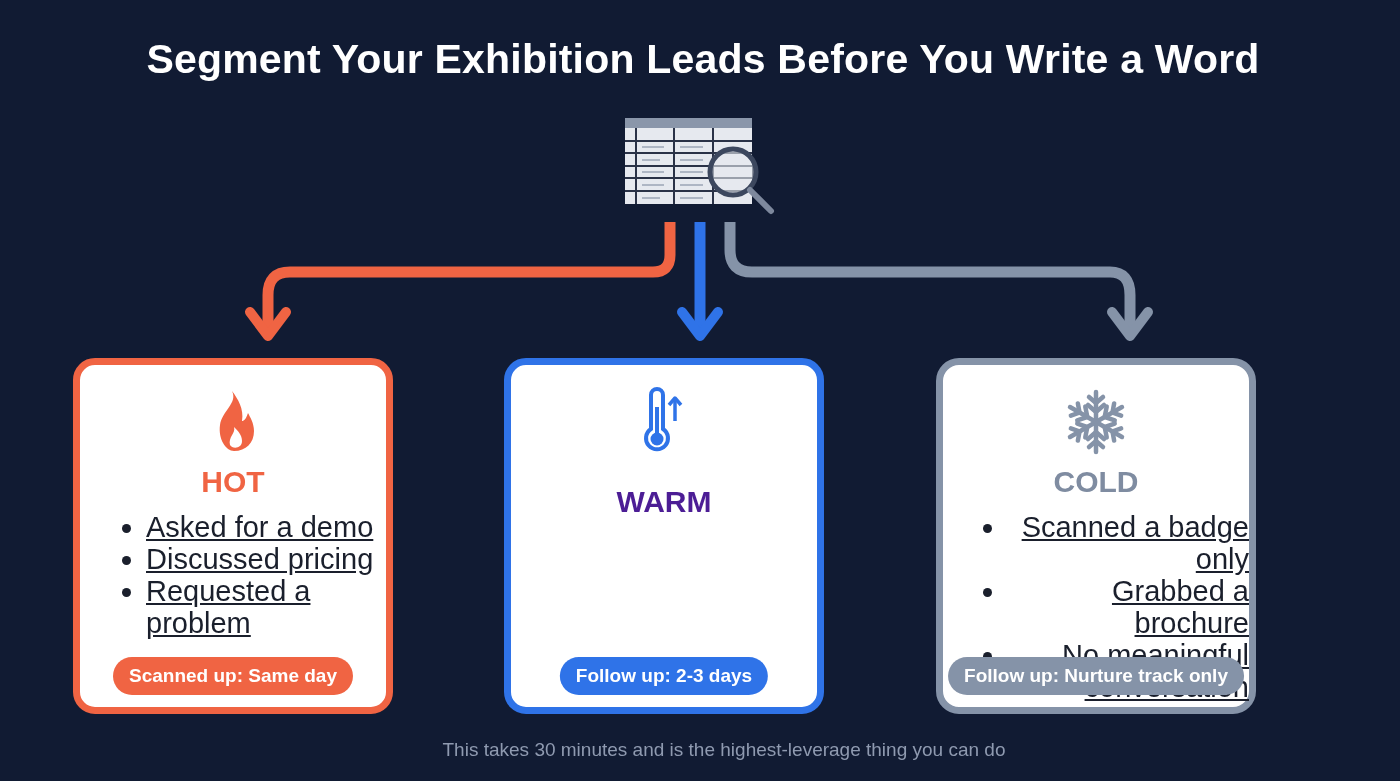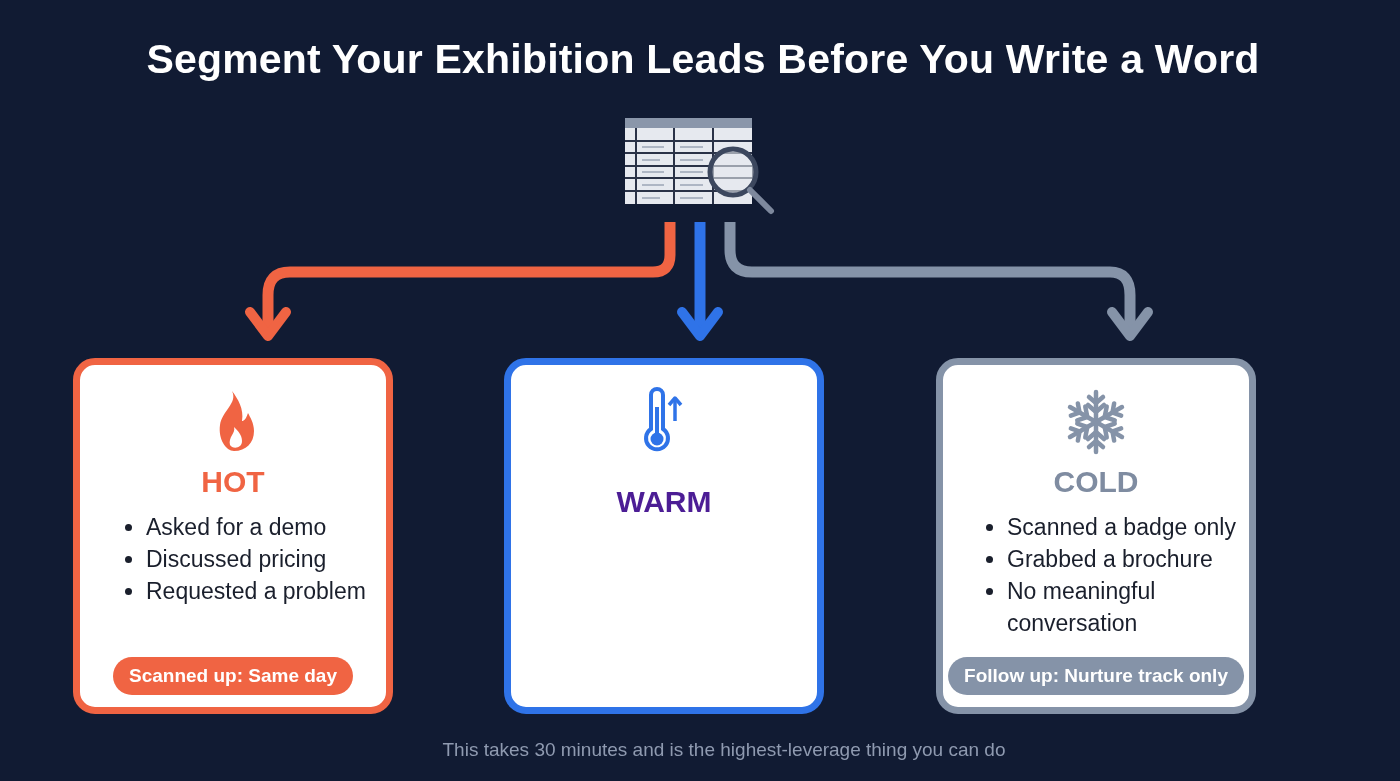--- a/index.html
+++ b/index.html
@@ -15,37 +15,37 @@
     font-size: 41px; font-weight: 700; letter-spacing: 0.2px;
   }
   .connectors { position: absolute; left: 0; top: 0; width: 1400px; height: 781px; }
   .card {
     position: absolute; top: 358px; width: 320px; height: 356px;
     background: #ffffff; border-radius: 22px; box-sizing: border-box;
     border: 7px solid;
   }
   .card.hot { left: 73px; border-color: #f06443; }
   .card.warm { left: 504px; border-color: #2f73e8; }
-  .card.cold { left: 936px; border-color: #8593a8; }
+  .card.cold { left: 936px; border-color: #8593a8; border-radius: 23px; }
   .card .icon { position: absolute; left: 50%; top: 22px; transform: translateX(-50%); width: 70px; height: 70px; }
   .card .label {
     position: absolute; left: 0; right: 0; top: 100px;
     text-align: center; font-size: 30px; font-weight: 700;
   }
   .hot .label { color: #f06443; }
   .warm .label { color: #4c1d95; margin-top: 20px; }
   .cold .label { color: #7f8ca1; }
   .card ul {
     position: absolute; left: 62px; top: 146px; margin: 0; padding: 0 0 0 26px;
-    color: #1a1f2c; font-size: 23px; line-height: 32px;
+    color: #1a1f2c; font-size: 29px; line-height: 32px; text-decoration: underline;
   }
   .card ul li { padding-left: 0; }
   .hot ul { left: 40px; }
   .warm ul { left: 36px; }
-  .cold ul { left: 38px; }
+  .cold ul { left: 38px; text-align: right; }
   .pill {
     position: absolute; left: 50%; transform: translateX(-50%); top: 292px;
     color: #ffffff; font-weight: 700; font-size: 19px; white-space: nowrap;
     padding: 8px 16px; border-radius: 20px;
   }
   .hot .pill { background: #f06443; }
   .warm .pill { background: #2f73e8; }
   .cold .pill { background: #8593a8; }
   .footer {
     position: absolute; left: 0; right: 0; top: 739px;
@@ -114,20 +114,21 @@
 
 <div class="card warm">
   <svg class="icon" viewBox="0 0 70 70">
     <path d="M 22 8 a 6 6 0 0 1 12 0 L 34 42 a 11 11 0 1 1 -12 0 Z" fill="none" stroke="#2f73e8" stroke-width="4"></path>
     <line x1="28" y1="20" x2="28" y2="48" stroke="#2f73e8" stroke-width="4"></line>
     <circle cx="28" cy="52" r="6.5" fill="#2f73e8"></circle>
     <line x1="46" y1="12" x2="46" y2="34" stroke="#2f73e8" stroke-width="3.5"></line>
     <path d="M 40 18 L 46 11 L 52 18" fill="none" stroke="#2f73e8" stroke-width="3.5" stroke-linejoin="round"></path>
   </svg>
   <div class="label">WARM</div>
+  <div class="pill">Follow up: 2-3 days</div>
 </div>
 
 <div class="card cold">
   <svg class="icon" viewBox="0 0 70 70">
     <g stroke="#8593a8" stroke-width="4.5" stroke-linecap="round" fill="none">
       <g id="arm">
         <line x1="35" y1="35" x2="35" y2="5"></line>
         <path d="M 28 10 L 35 16 L 42 10"></path>
         <path d="M 27 18 L 35 25 L 43 18"></path>
       </g>

